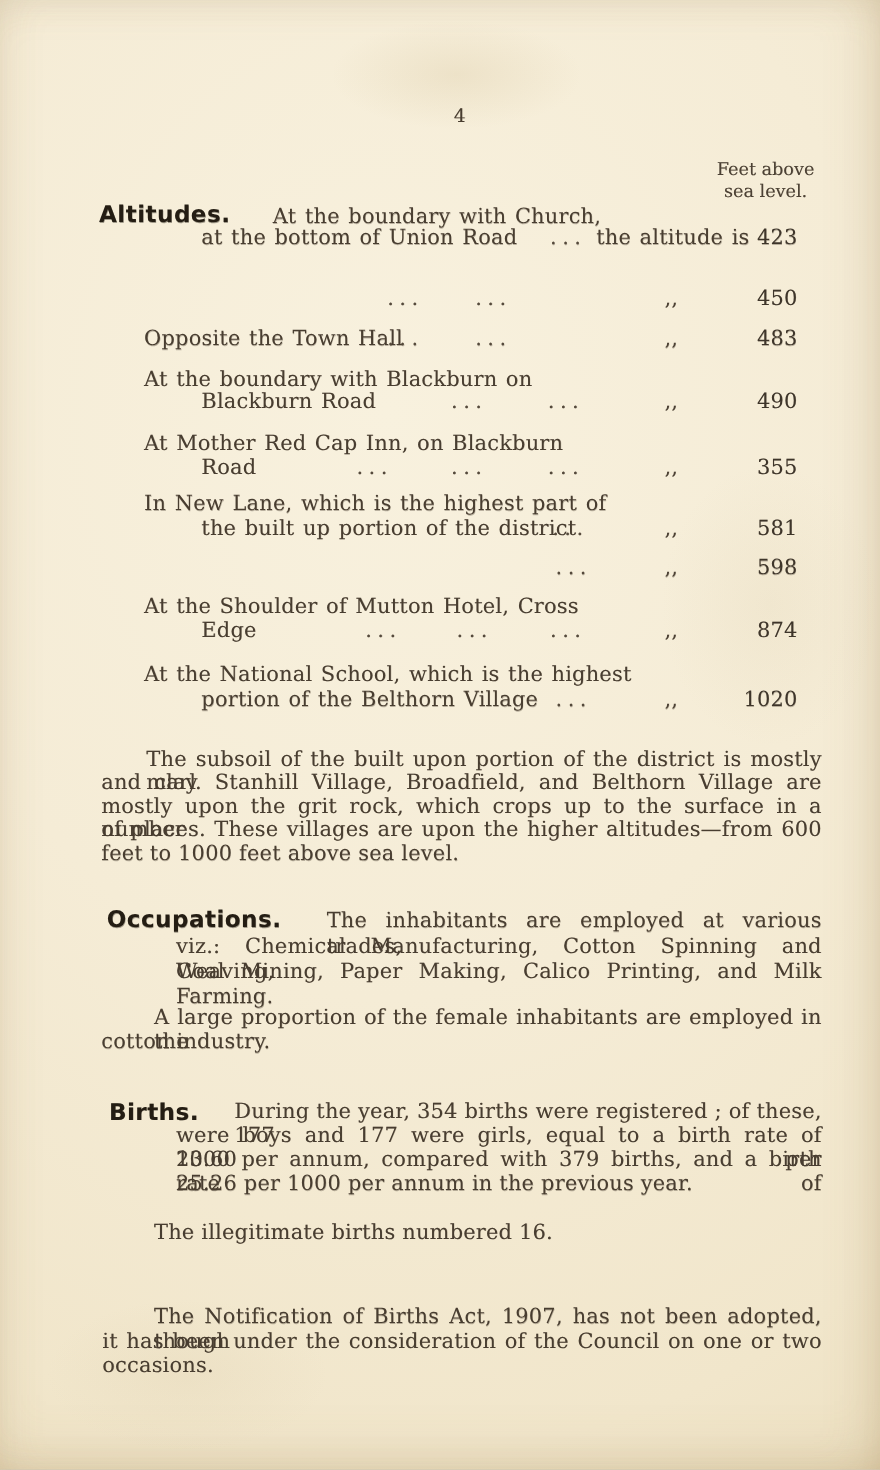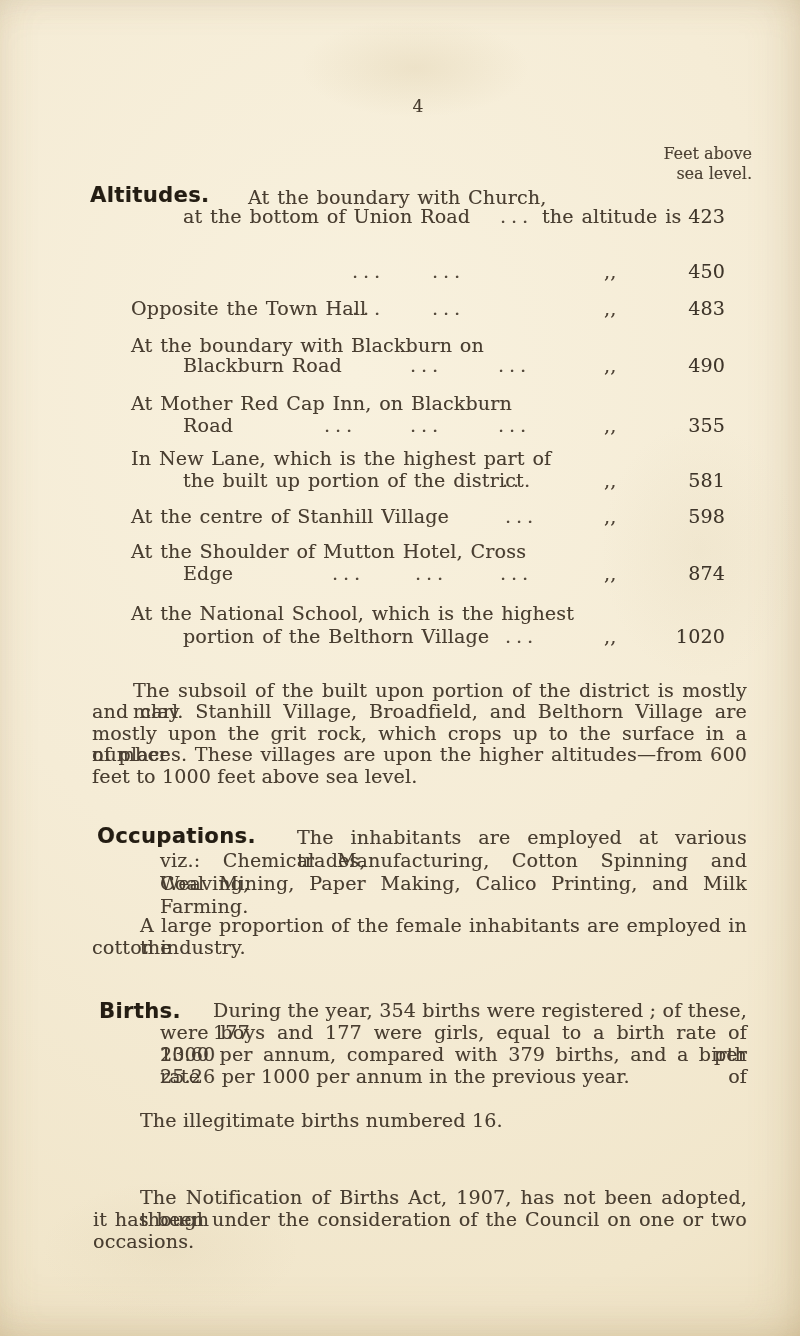--- a/index.html
+++ b/index.html
@@ -27,21 +27,21 @@
     background:radial-gradient(ellipse at center, rgba(190,170,128,.10), rgba(190,170,128,0) 70%);}
 
   .ink{text-shadow:0.3px 0.3px 0.4px rgba(72,61,46,.35);}
 
   .abs{position:absolute;}
 
   
   .pagenum{left:404px;top:96px;width:28px;text-align:center;font-size:17px;line-height:20px;}
 
   
-  .colhead{left:640px;top:144px;width:112px;text-align:right;font-size:16px;line-height:20px;color:#4c4134;}
+  .colhead{left:640px;top:144px;width:112px;text-align:center;font-size:16px;line-height:20px;color:#4c4134;}
 
   
   .h{
     font-family:"DejaVu Sans", sans-serif;
     font-weight:bold;
     font-size:21px;line-height:24px;
     letter-spacing:.4px;
     color:#241d13;
     white-space:nowrap;
     text-shadow:0.4px 0.4px 0.5px rgba(36,29,19,.4);
@@ -148,21 +148,20 @@
     <span style="left:131px">In New Lane, which is the highest part of</span>
   </div>
   <div class="line ink" style="top:468px">
     <span style="left:183px">the built up portion of the district</span>
     <span class="dots" style="left:502px">...</span>
     <span class="ditto">,,</span>
     <span class="val">581</span>
   </div>
 
   <div class="line ink" style="top:504px">
-    <span style="left:131px">At the centre of Stanhill Village</span>
     <span class="dots" style="left:505px">...</span>
     <span class="ditto">,,</span>
     <span class="val">598</span>
   </div>
 
   <div class="line ink" style="top:539px">
     <span style="left:131px">At the Shoulder of Mutton Hotel, Cross</span>
   </div>
   <div class="line ink" style="top:561px">
     <span style="left:183px">Edge</span>

